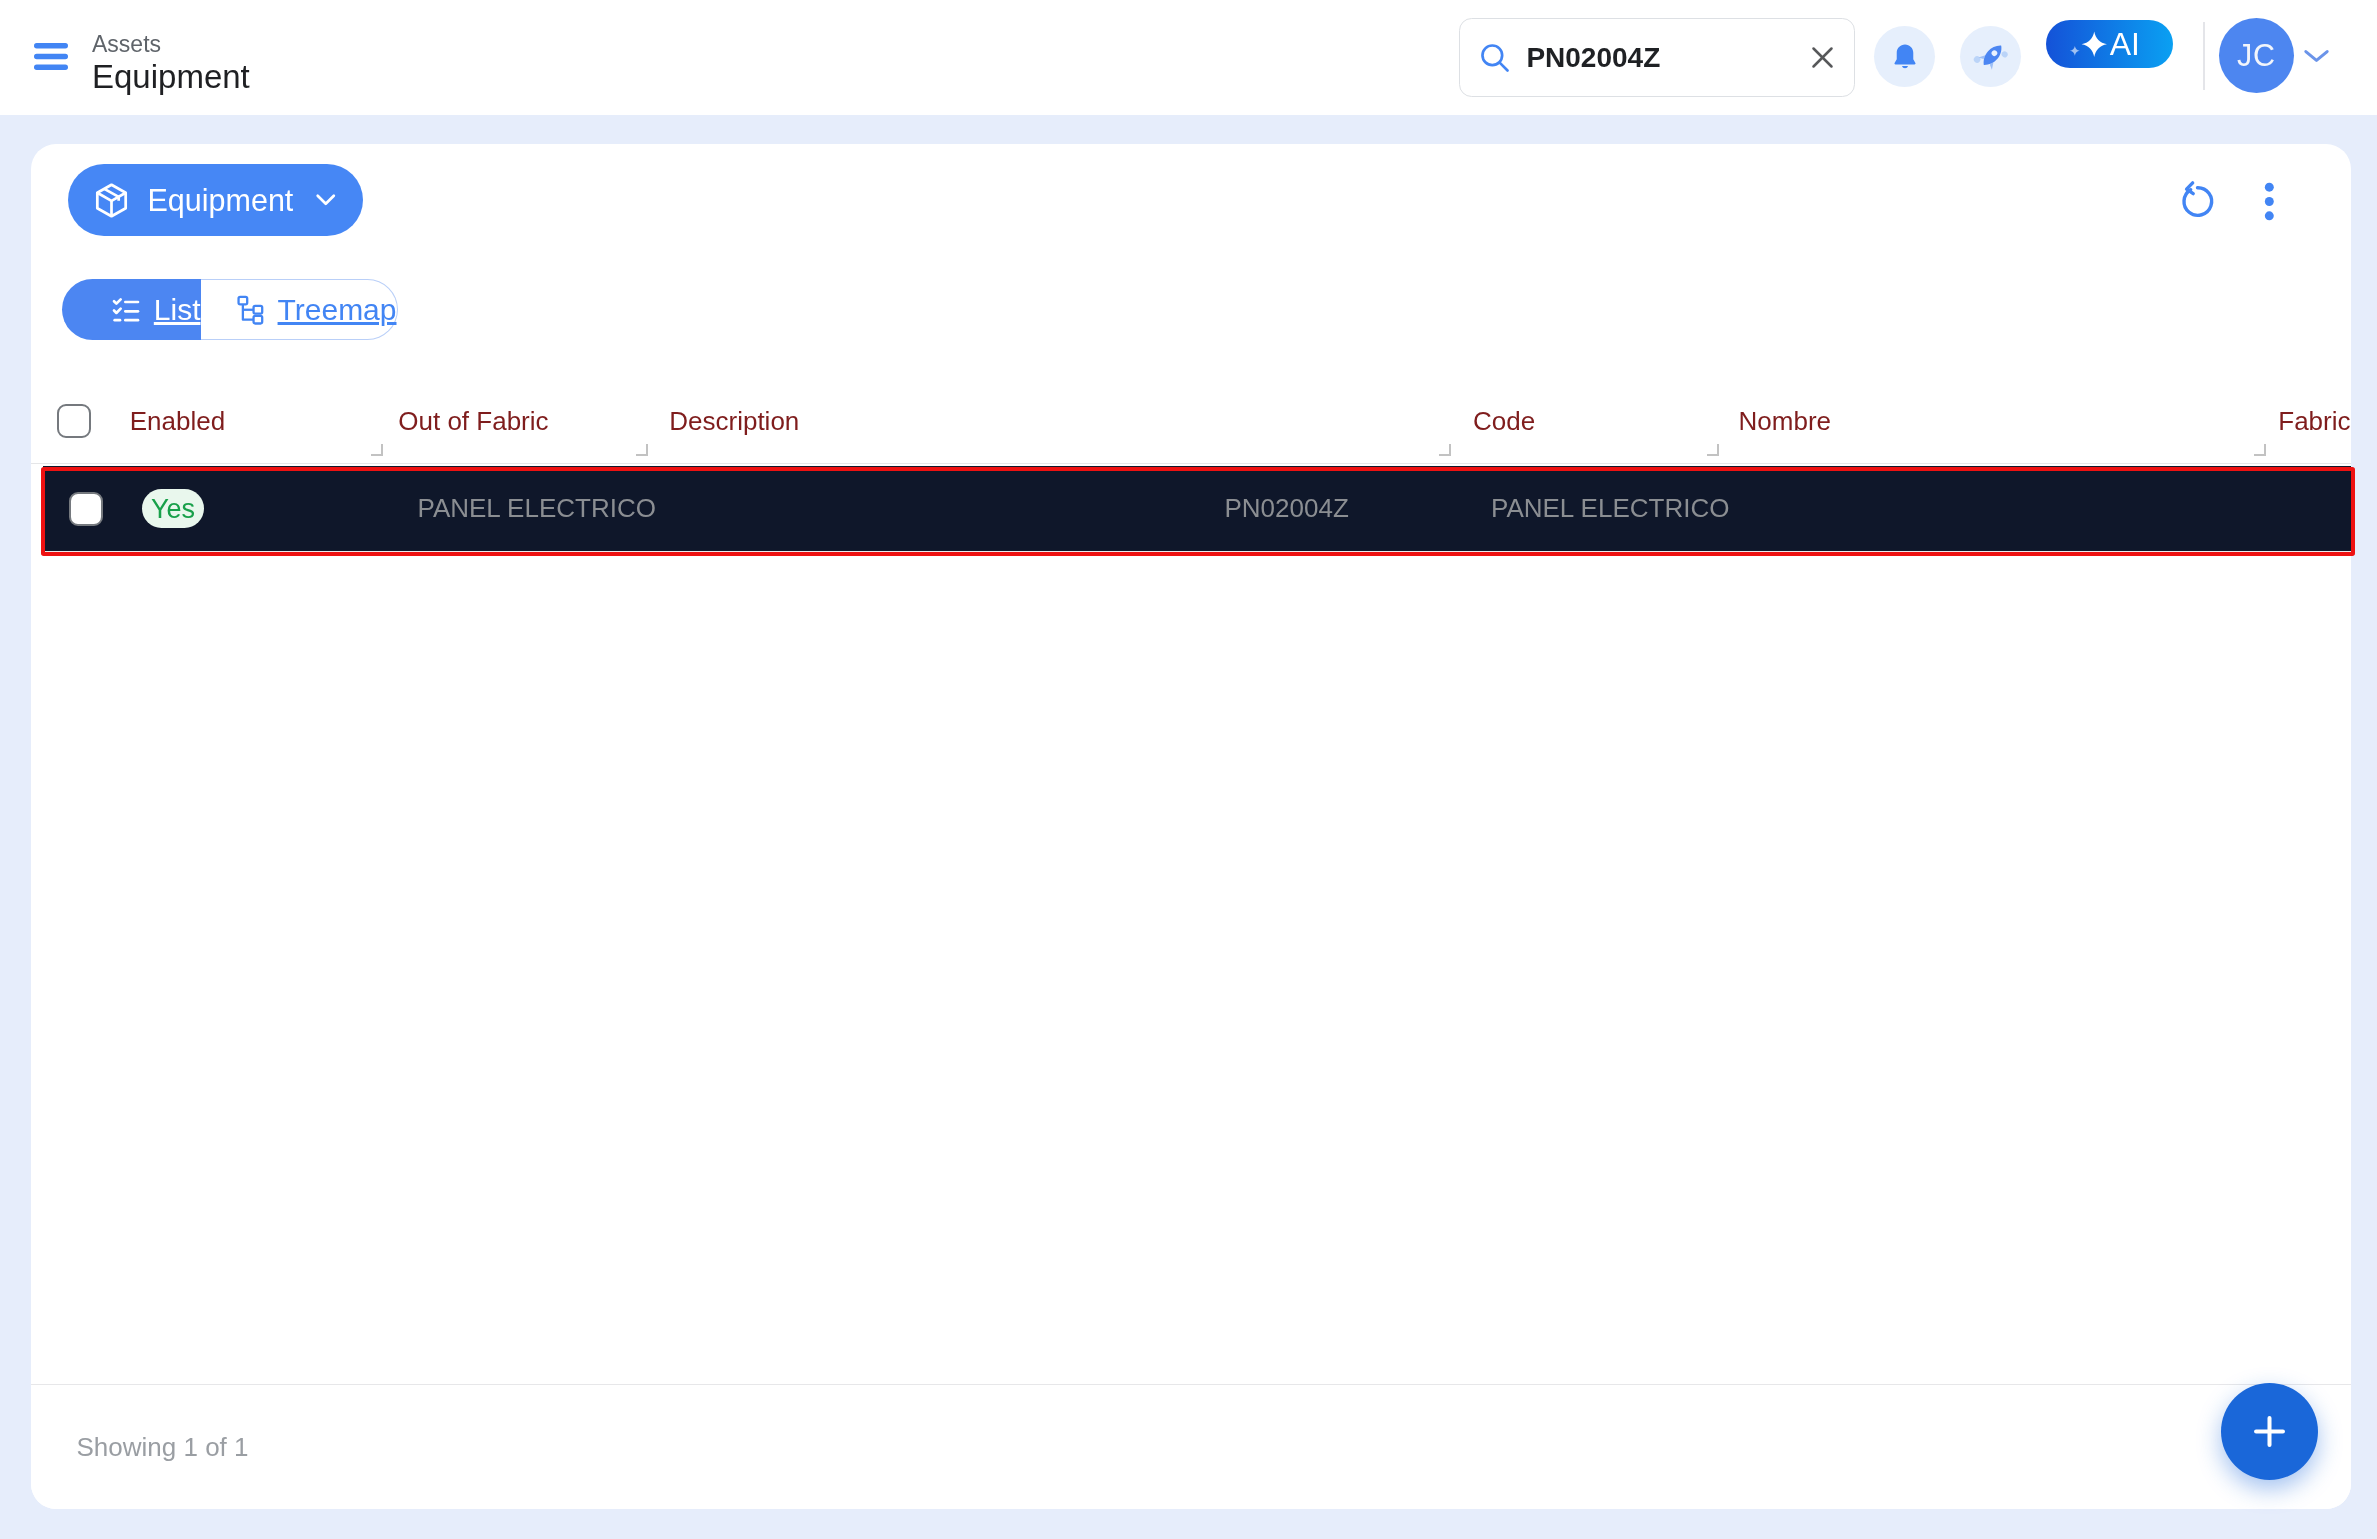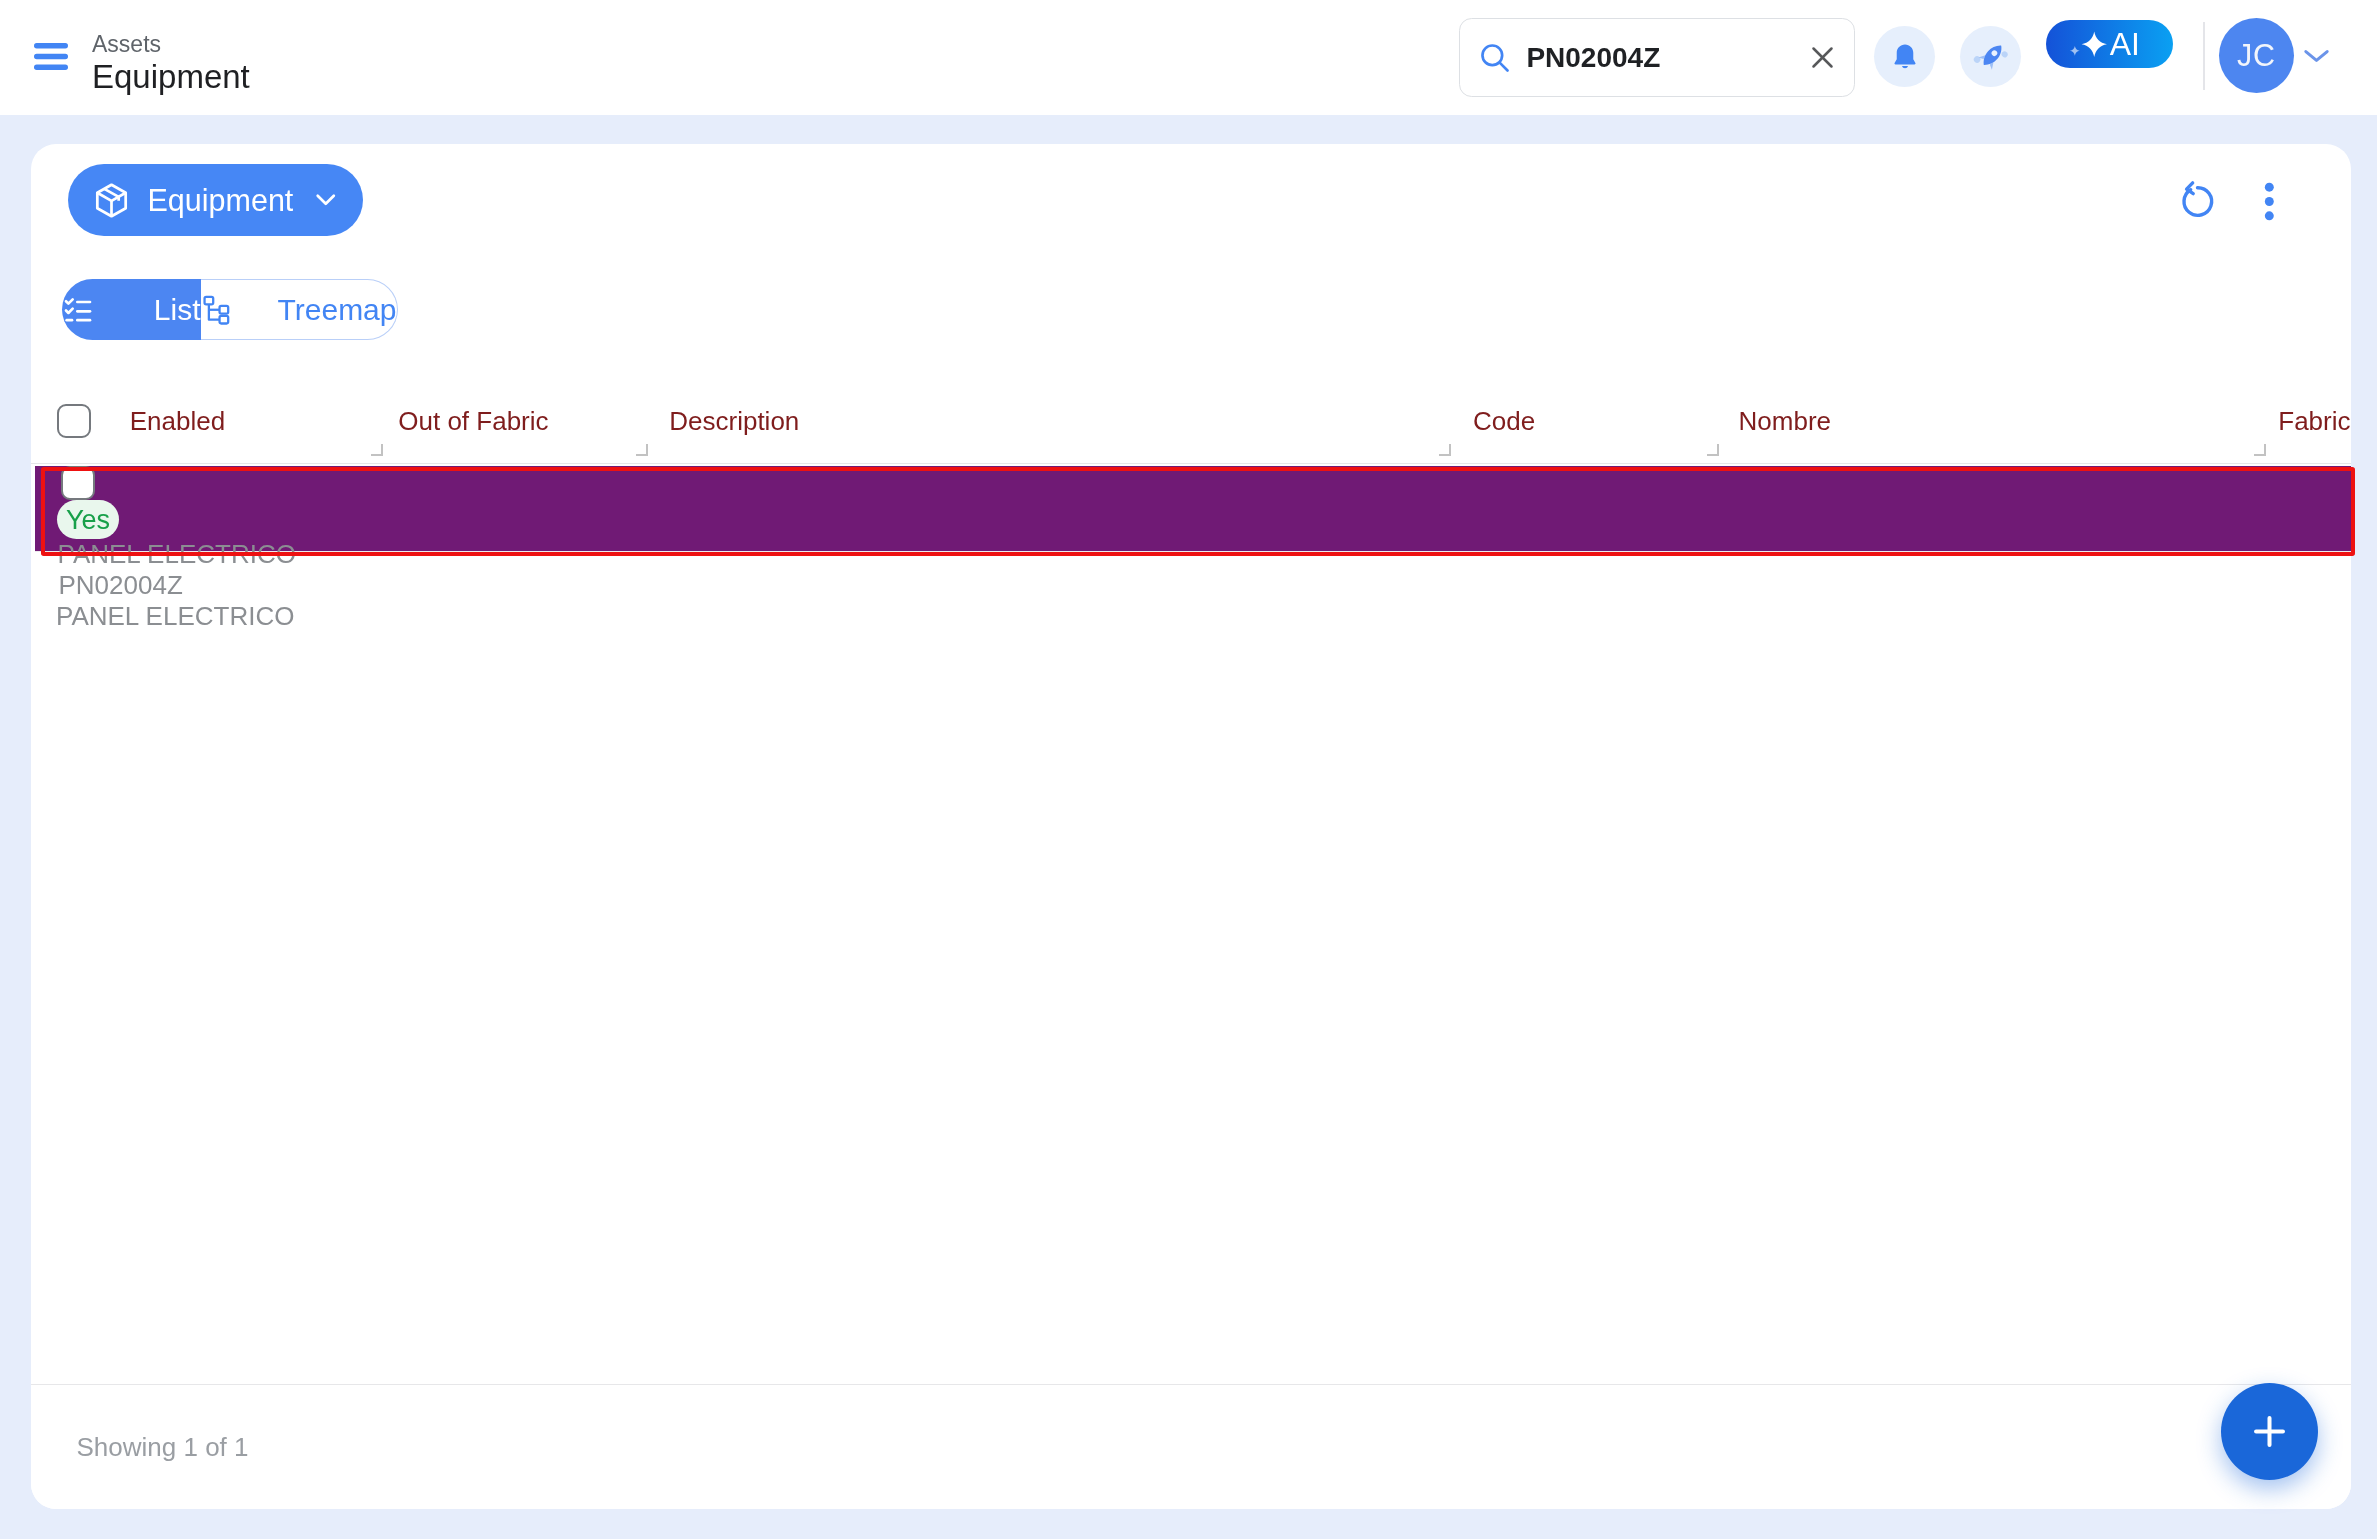--- a/index.html
+++ b/index.html
@@ -67,34 +67,34 @@
     position:absolute; left:37px; top:20px; height:72px; border-radius:36px;
     background:#4687F5; color:#fff; font-size:30.5px;
     display:flex; align-items:center; gap:16px; padding:0 27px 0 23px;
   }
   .refresh-btn { position:absolute; left:2142px; top:32px; width:50px; height:50px;
     display:flex; align-items:center; justify-content:center; }
   .kebab-btn   { position:absolute; left:2214px; top:32px; width:50px; height:50px;
     display:flex; align-items:center; justify-content:center; }
 
   .view-toggle { position:absolute; left:31px; top:135px; height:61px; display:flex; }
-  .seg { display:flex; align-items:center; justify-content:space-between; gap:11.7px; font-size:30px; height:61px; }
+  .seg { display:flex; align-items:center; justify-content:flex-end; gap:11.7px; font-size:30px; height:61px;text-decoration:underline; }
   .seg-list    { width:139px; background:#4C86F2; color:#fff; border-radius:30.5px 0 0 30.5px; }
   .seg-treemap { width:197px; background:#fff; color:#4285F4;
                  border:1.8px solid #B9CFF8; border-left:none; border-radius:0 30.5px 30.5px 0; }
 
   
   .thead {
     position:absolute; left:0; top:235px; width:100%; height:85px;
     display:flex; border-bottom:1.8px solid #E5E6E8;
     font-size:26px; font-weight:500; color:#7f1d1d;
   }
   .trow {
-    position:absolute; left:4px; top:322px; width:100%; height:86px;
-    display:flex; border-bottom:1.8px solid #EBEBED; background:#701a75;flex-direction:column;
+    position:absolute; left:12px; top:322px; width:100%; height:86px;
+    display:flex; border-bottom:1.8px solid #EBEBED; background:#0f172a;
   }
   .c { display:flex; align-items:center; position:relative; }
   .c0 { width:77px;  padding-left:26px; }
   .c1 { width:275px; padding-left:22.4px; }
   .c2 { width:266px; padding-left:17px; }
   .c3 { width:806px; padding-left:23px; }
   .c4 { width:269px; padding-left:24px; }
   .c5 { width:549px; padding-left:21.5px; }
   .c6 { flex:1;      padding-left:14.4px; white-space:nowrap; overflow:visible; }
   .cellval { color:#8B8E92; font-size:26px; white-space:nowrap; }

